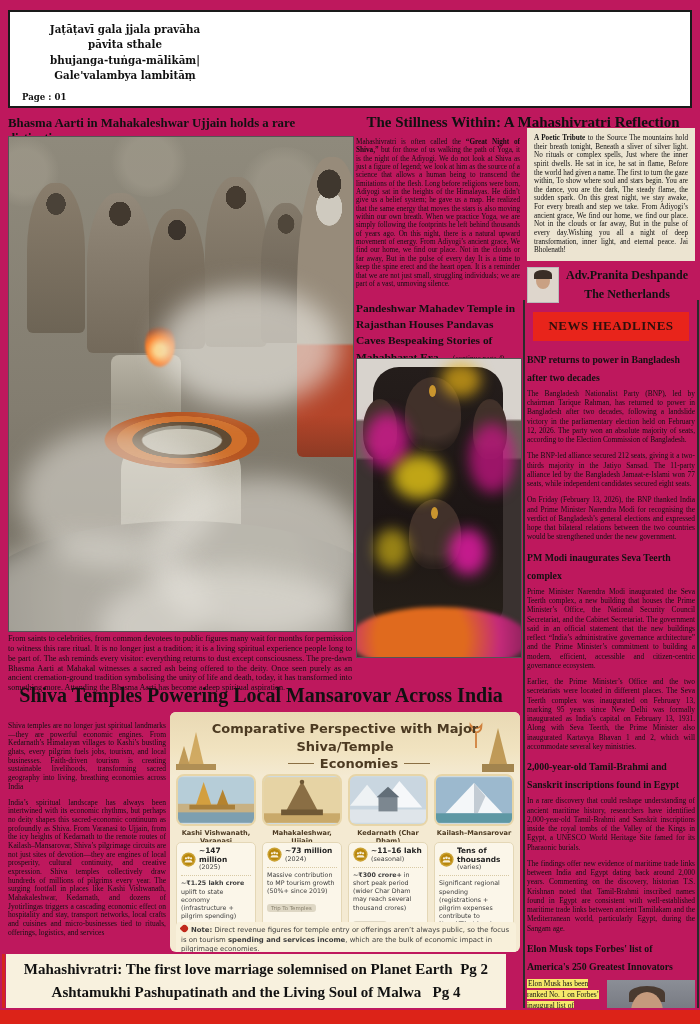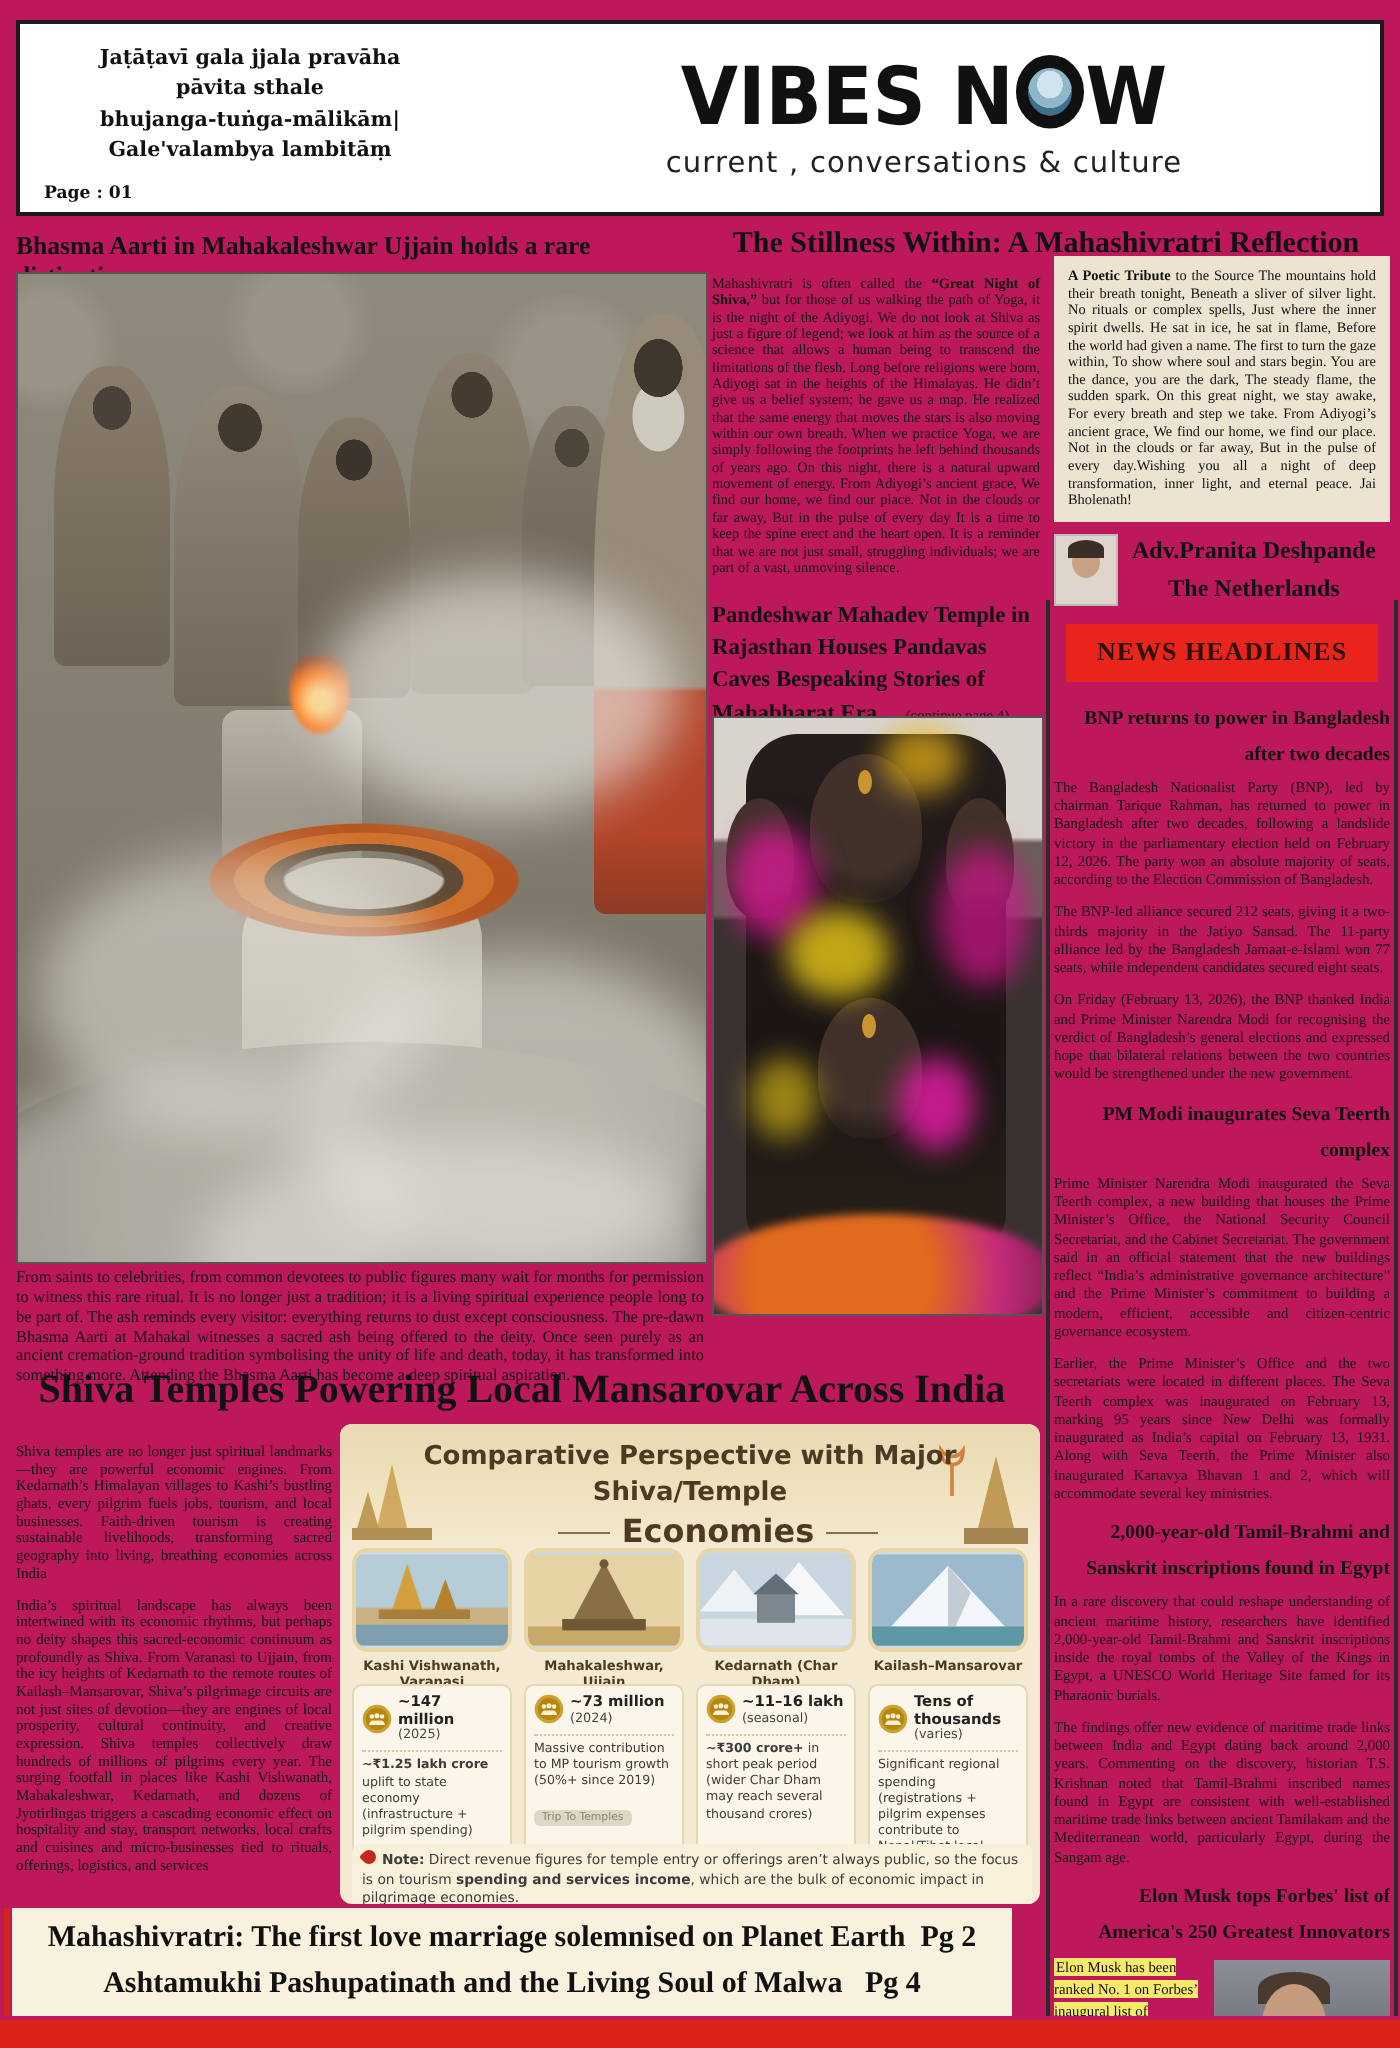--- a/index.html
+++ b/index.html
@@ -49,39 +49,39 @@
   
   #rcol{position:absolute;left:527px;top:128px;width:168px;height:880px;overflow:hidden;font-size:7.4px;line-height:1.25;}
   .poembox{background:#ece4d1;padding:6px 7px;font-size:7.2px;line-height:1.2;}
   .author{display:flex;align-items:center;margin:5px 0 8px;}
   .aphoto{width:30px;height:34px;flex:0 0 30px;background:#ded6cc;position:relative;overflow:hidden;border:1px solid #bbb;}
   .aphoto:before{content:"";position:absolute;left:8px;top:5px;width:14px;height:16px;border-radius:50%;background:#c9a183;}
   .aphoto:after{content:"";position:absolute;left:6px;top:2px;width:18px;height:9px;border-radius:50% 50% 0 0;background:#3a2e26;}
   .aname{flex:1;text-align:center;font-weight:bold;font-size:12px;line-height:1.6;}
   .newsbox{background:#e8241b;margin:4px 6px 10px;padding:6px 4px;text-align:center;
            font-weight:bold;font-size:13px;letter-spacing:.5px;color:#30100c;}
-  .nh{font-weight:bold;font-size:9.8px;line-height:1.85;margin:6px 0 2px;text-align:right;}
+  .nh{font-weight:bold;font-size:9.8px;line-height:1.85;margin:6px 0 2px;}
   .np{margin:0 0 7px;}
   .musk{overflow:hidden;margin-bottom:6px;}
   .mphoto2{float:right;width:88px;height:88px;margin:2px 0 2px 4px;position:relative;overflow:hidden;
            background:linear-gradient(180deg,#8b8e96,#51545b);}
   .mphoto2 .mface{position:absolute;left:24px;top:12px;width:32px;height:40px;border-radius:50% 50% 45% 45%;background:#c59a7d;}
   .mphoto2 .mhair{position:absolute;left:22px;top:6px;width:36px;height:16px;border-radius:50% 50% 0 0;background:#4a3a30;}
   .hl{background:#f6e96b;line-height:1.5;padding:0 1px;}
   
   #bhl{position:absolute;left:0;top:684px;width:522px;text-align:center;font-weight:bold;font-size:20px;}
   #bcol{position:absolute;left:8px;top:722px;width:158px;height:230px;overflow:hidden;font-size:7.5px;line-height:1.16;}
   #info{position:absolute;left:170px;top:712px;width:350px;height:240px;background:#f4ead2;border-radius:6px;
         overflow:hidden;font-family:"DejaVu Sans","Liberation Sans",sans-serif;}
   .ig-band{position:absolute;left:0;top:0;width:350px;height:64px;
         background:linear-gradient(180deg,#e9d9b4,#f1e3c0 60%,#f4ead2);}
   .ig-sc{position:absolute;opacity:.8;}
   .ig-title{position:absolute;left:0;top:8px;width:350px;text-align:center;font-weight:bold;
         font-size:13px;color:#4c3a22;line-height:1.35;}
-  .ig-t2{font-size:16px;padding-left:28px;}
+  .ig-t2{font-size:13px;padding-left:28px;}
   .ig-t2:before,.ig-t2:after{content:"";display:inline-block;width:26px;height:1px;background:#8a6f44;vertical-align:4px;margin:0 6px;}
   .ig-cards{position:absolute;left:6px;top:62px;width:338px;display:flex;gap:6px;}
   .tcard{flex:1;text-align:center;}
   .timg{height:48px;border:2px solid #e7d5a8;border-radius:8px;overflow:hidden;background:#cfdbe0;}
   .timg svg{display:block;width:100%;height:100%;}
   .tname{font-size:6.6px;font-weight:bold;color:#4c3a22;line-height:1.25;margin-top:3px;}
   .ig-stats{position:absolute;left:6px;top:130px;width:338px;display:flex;gap:6px;}
   .scol{flex:1;background:#fbf6e9;border:1px solid #e4d7b6;border-radius:5px;padding:4px;}
   .srow{display:flex;align-items:center;gap:3px;}
   .coin{width:15px;height:15px;flex:0 0 15px;}
@@ -107,24 +107,20 @@
 <div id="page">
 
   <div id="hdr">
     <div class="shk">
       <div>Jaṭāṭavī gala jjala pravāha</div>
       <div>pāvita sthale</div>
       <div>bhujanga-tuṅga-mālikām|</div>
       <div>Gale'valambya lambitāṃ</div>
       <div class="pageno">Page : 01</div>
     </div>
-    <div class="brand">
-      <div class="logo"><span>VIBES N</span><span class="logo-o"></span><span>W</span></div>
-      <div class="tagline">current , conversations &amp; culture</div>
-    </div>
   </div>
 
   <div id="lh">Bhasma Aarti in Mahakaleshwar Ujjain holds a rare distinction.</div>
 
   <div id="lphoto">
 
     <div class="arch" style="left:230px;top:10px;width:90px;height:80px;"></div>
     <div class="arch" style="left:100px;top:-10px;width:80px;height:70px;"></div>
     <div class="arch" style="left:-20px;top:0;width:70px;height:70px;"></div>
 

